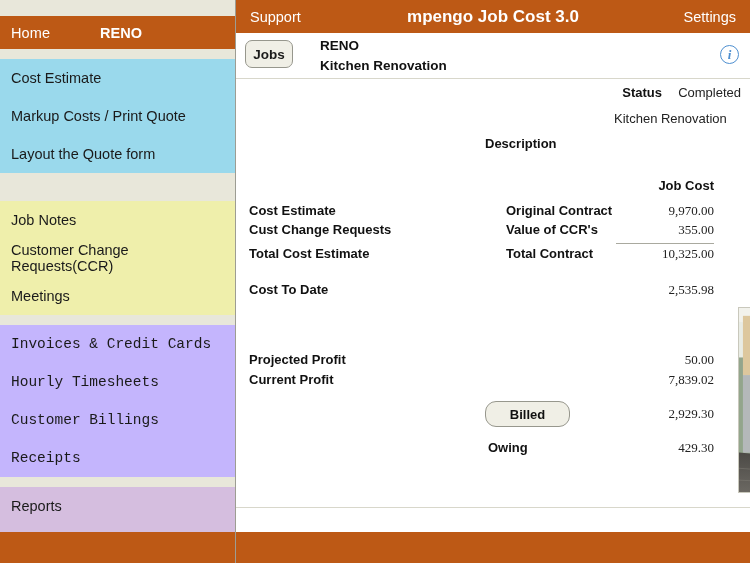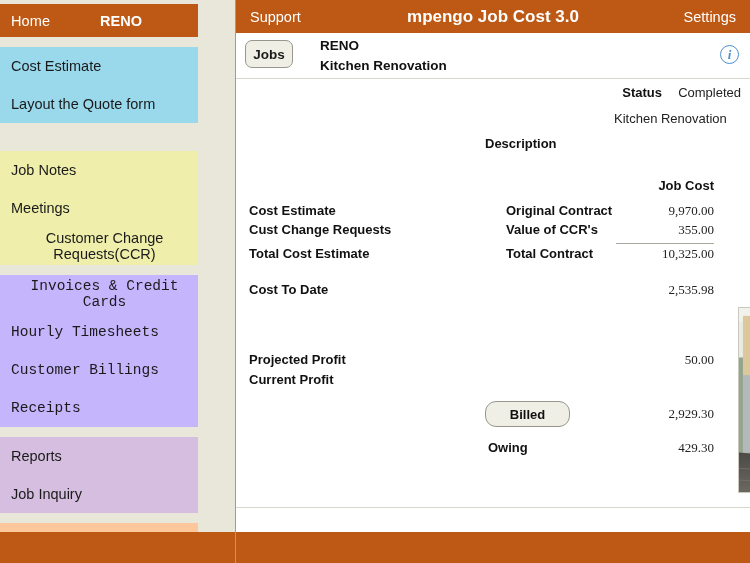--- a/index.html
+++ b/index.html
@@ -6,24 +6,23 @@
   html, body {
     width: 750px; height: 563px;
     font-family: "Liberation Sans", sans-serif;
     background: #e8e7da;
     overflow: hidden;
   }
   #app { position: relative; width: 750px; height: 563px; }
 
   
   #sidebar {
-    position: absolute; left: 0; top: 4px;
-    width: 198px; height: 532px;
+    position: absolute; left: 0; top: 16px;
+    width: 235px; height: 532px;
     background: #e8e7da;
-    text-align: center;
   }
   #sidebar-header {
     height: 33px; background: #bd5915;
     display: flex; align-items: center;
     color: #ffffff;
   }
   #sidebar-header .home-btn {
     font-size: 14.5px; margin-left: 11px; letter-spacing: .1px;
   }
   #sidebar-header .reno-title {
@@ -182,29 +181,30 @@
   <div id="sidebar">
     <div id="sidebar-header">
       <span class="home-btn">Home</span>
       <span class="reno-title">RENO</span>
     </div>
 
     <div class="side-gap"></div>
 
     <div class="side-group g-blue">
       <div class="side-item">Cost Estimate</div>
+      <div class="side-item">Markup Costs / Print Quote</div>
       <div class="side-item">Layout the Quote form</div>
     </div>
 
     <div class="side-gap"></div>
 
     <div class="side-group g-yellow">
       <div class="side-item">Job Notes</div>
+      <div class="side-item">Customer Change Requests(CCR)</div>
       <div class="side-item">Meetings</div>
-      <div class="side-item">Customer Change Requests(CCR)</div>
     </div>
 
     <div class="side-gap"></div>
 
     <div class="side-group g-teal">
       <div class="side-item">Invoices &amp; Credit Cards</div>
       <div class="side-item">Hourly Timesheets</div>
       <div class="side-item">Customer Billings</div>
       <div class="side-item">Receipts</div>
     </div>
@@ -282,20 +282,21 @@
       </div>
     </div>
 
     <div id="profit-block">
       <div class="row" style="top:0px;">
         <span class="lbl lbl-l">Projected Profit</span>
         <span class="val val-l">50.00</span>
       </div>
       <div class="row" style="top:20px;">
         <span class="lbl lbl-l">Current Profit</span>
+        <span class="val val-l">7,839.02</span>
       </div>
 
       <div id="billed-button">Billed</div>
       <div class="row" style="top:54px;">
         <span class="val val-l">2,929.30</span>
       </div>
 
       <div class="row" style="top:88px;">
         <span class="lbl" style="left:252px;">Owing</span>
         <span class="val val-l">429.30</span>

